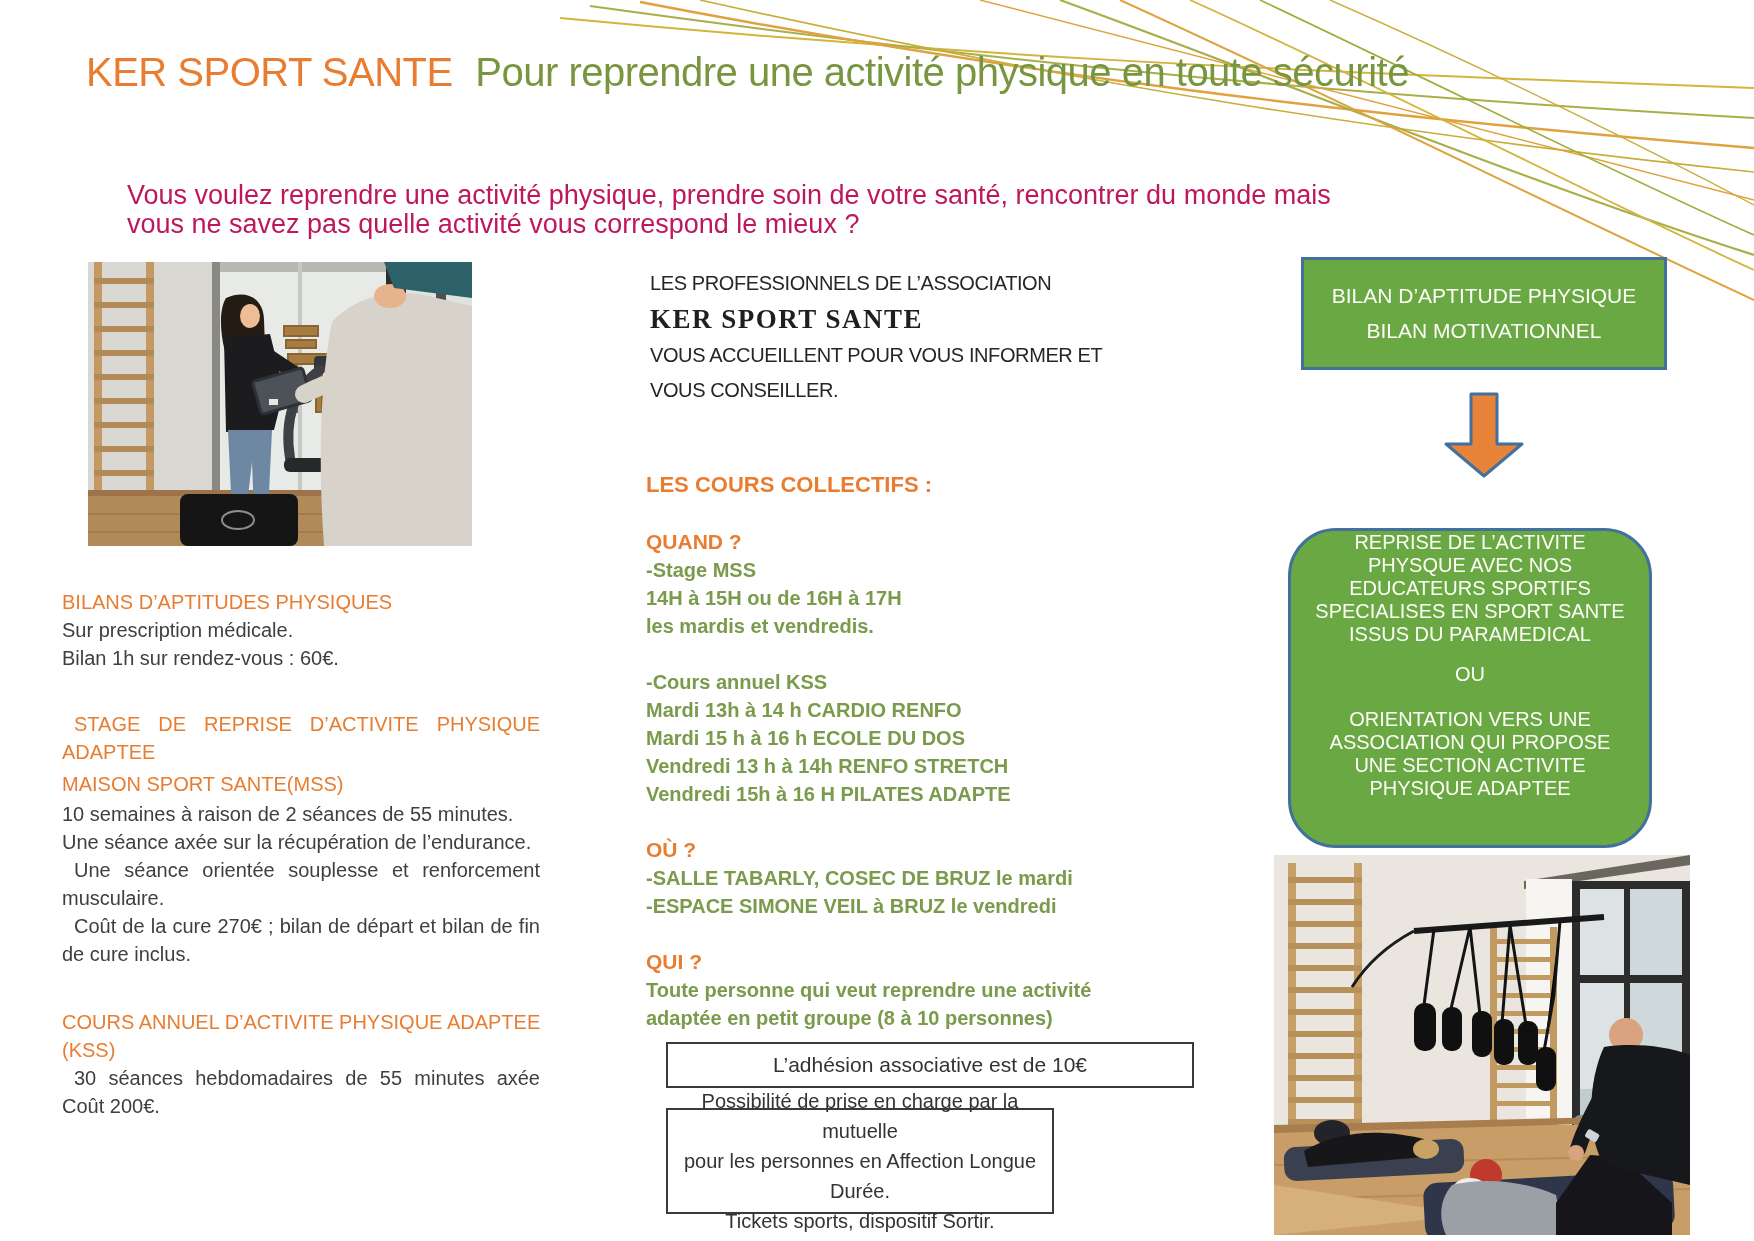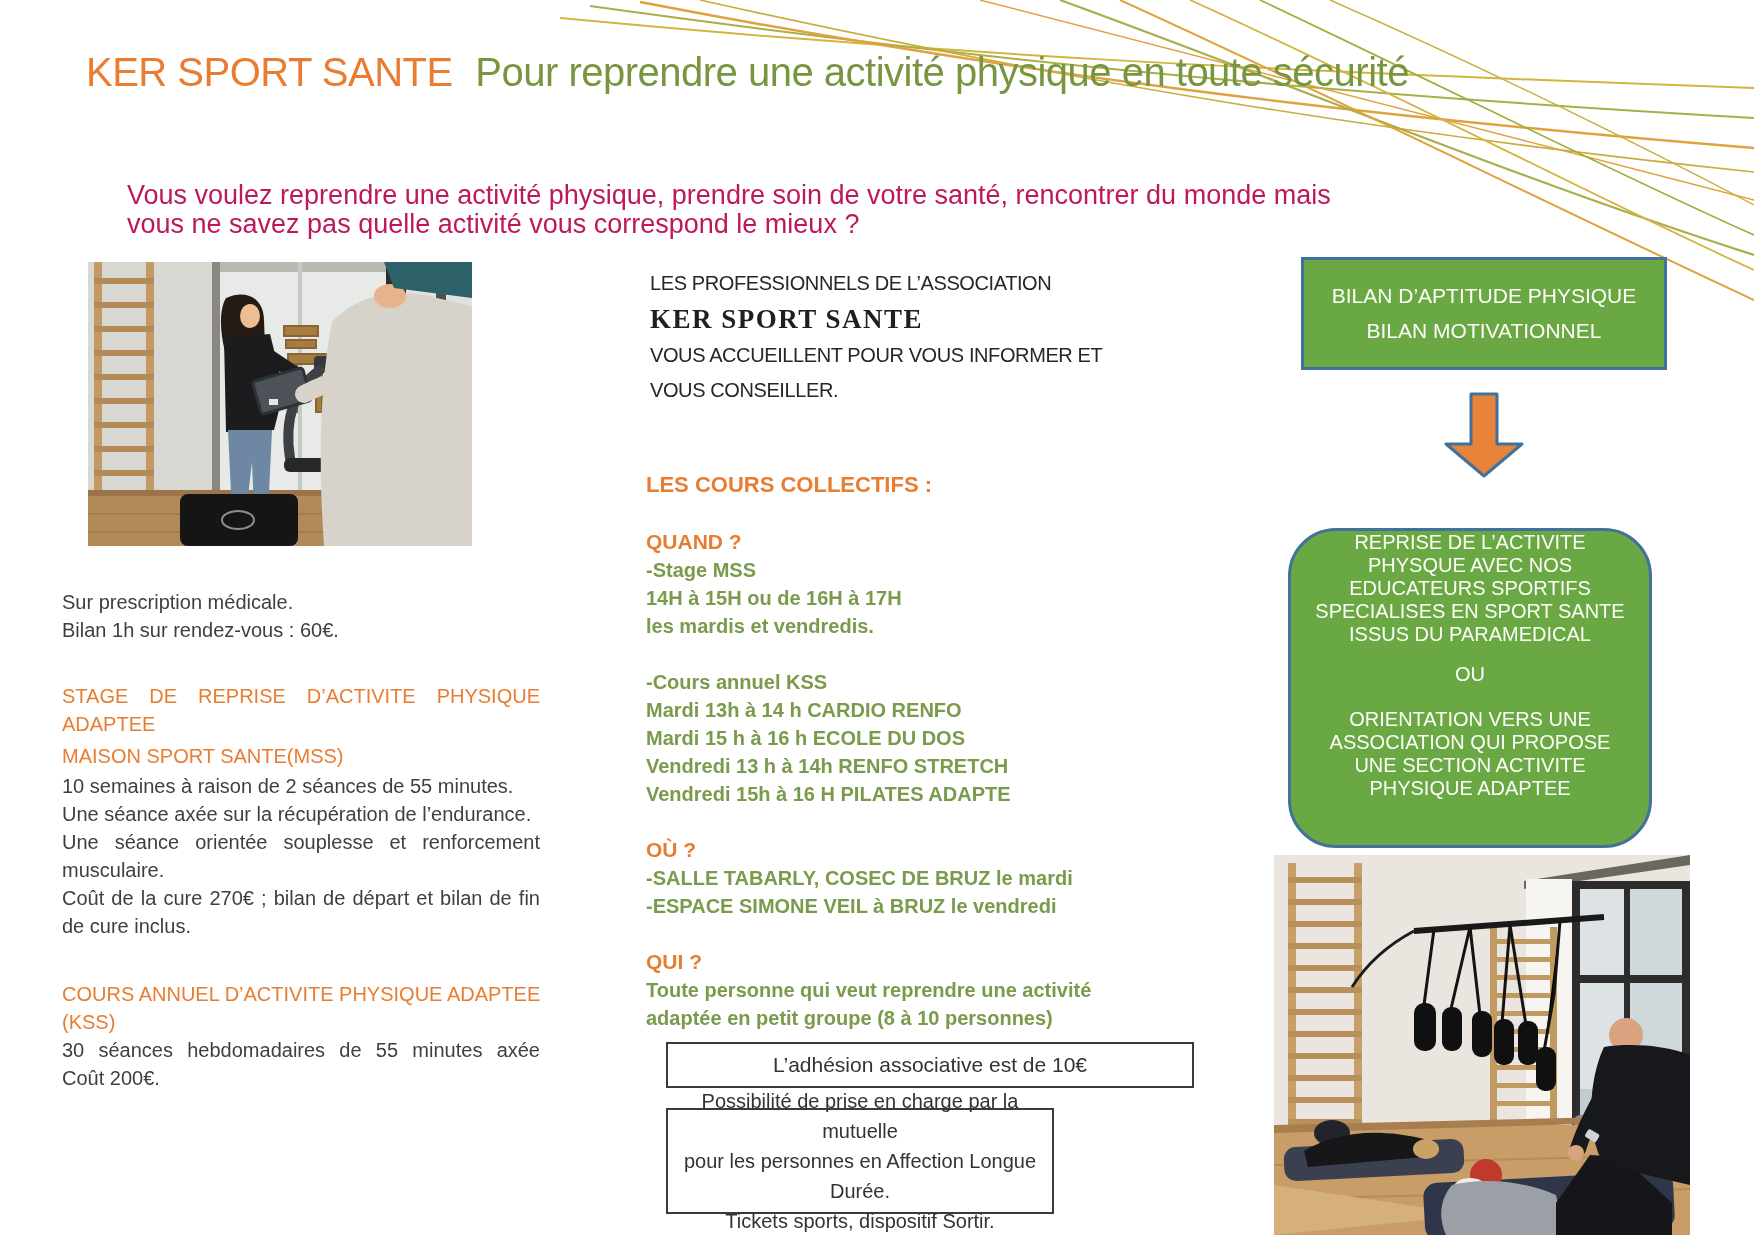--- a/index.html
+++ b/index.html
@@ -38,21 +38,21 @@
   .reprise-box{left:1288px;top:493px;width:364px;height:320px;background:#6aa844;
                border:3px solid #41719c;border-radius:48px;box-sizing:border-box;color:#fdfdf8;
                font-size:20px;text-align:center;margin-top:35px;}
   .reprise-box .ln{line-height:23px;white-space:nowrap;}
   .reprise-box .sep{margin:17px 0 22px;}
 
   
   .leftcol{left:62px;top:588px;width:478px;font-size:20px;}
   .leftcol .ln{line-height:28px;white-space:nowrap;}
   .leftcol .h{color:#e87d31;}
-  .leftcol .just{white-space:normal;text-align:justify;text-align-last:justify;}
+  .leftcol .just{white-space:normal;text-align:justify;text-align-last:justify;margin-left:12px;}
   .gap38{margin-top:38px;} .gap40{margin-top:40px;} .gap4{margin-top:4px;} .gap2{margin-top:2px;}
 
   
   .midcol{left:646px;top:470px;width:500px;font-weight:bold;font-size:20px;}
   .midcol .ln{line-height:28px;white-space:nowrap;}
   .cc-title{color:#e87d31;font-size:22px;line-height:30px;margin-bottom:28px;}
   .midcol .label{color:#e87d31;font-size:21px;}
   .midcol .green{color:#7a9a4c;}
   .grp{margin-bottom:28px;}
 
@@ -180,20 +180,21 @@
     <div class="ln">SPECIALISES EN SPORT SANTE</div>
     <div class="ln">ISSUS DU PARAMEDICAL</div>
     <div class="ln sep">OU</div>
     <div class="ln">ORIENTATION VERS UNE</div>
     <div class="ln">ASSOCIATION QUI PROPOSE</div>
     <div class="ln">UNE SECTION ACTIVITE</div>
     <div class="ln">PHYSIQUE ADAPTEE</div>
   </div>
 
   <div class="abs leftcol">
+    <div class="ln h">BILANS D’APTITUDES PHYSIQUES</div>
     <div class="ln">Sur prescription médicale.</div>
     <div class="ln">Bilan 1h sur rendez-vous : 60€.</div>
 
     <div class="ln h just gap38">STAGE DE REPRISE D’ACTIVITE PHYSIQUE</div>
     <div class="ln h">ADAPTEE</div>
     <div class="ln h gap4">MAISON SPORT SANTE(MSS)</div>
     <div class="ln gap2">10 semaines à raison de 2 séances de 55 minutes.</div>
     <div class="ln">Une séance axée sur la récupération de l’endurance.</div>
     <div class="ln just">Une séance orientée souplesse et renforcement</div>
     <div class="ln">musculaire.</div>

